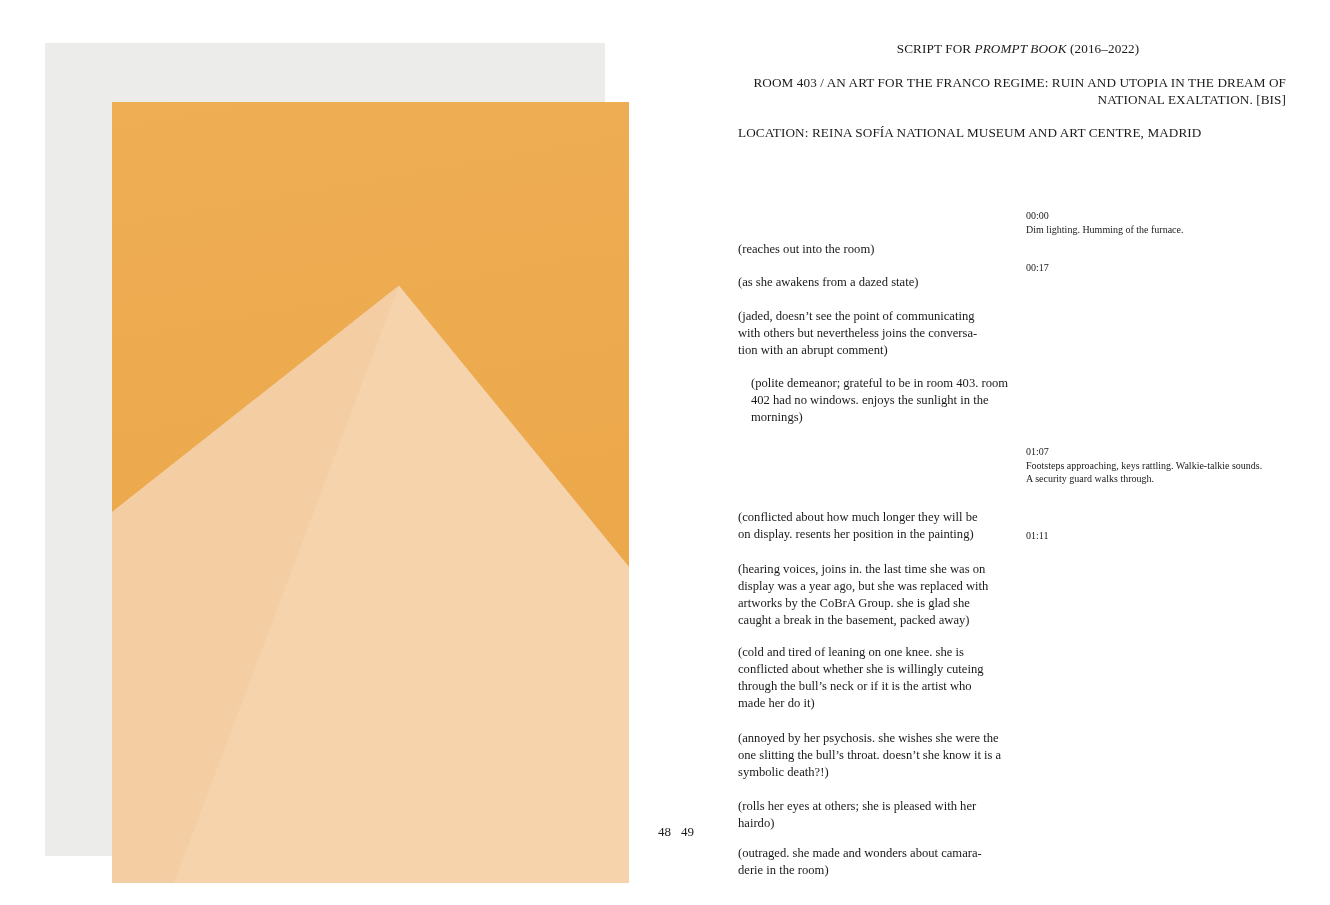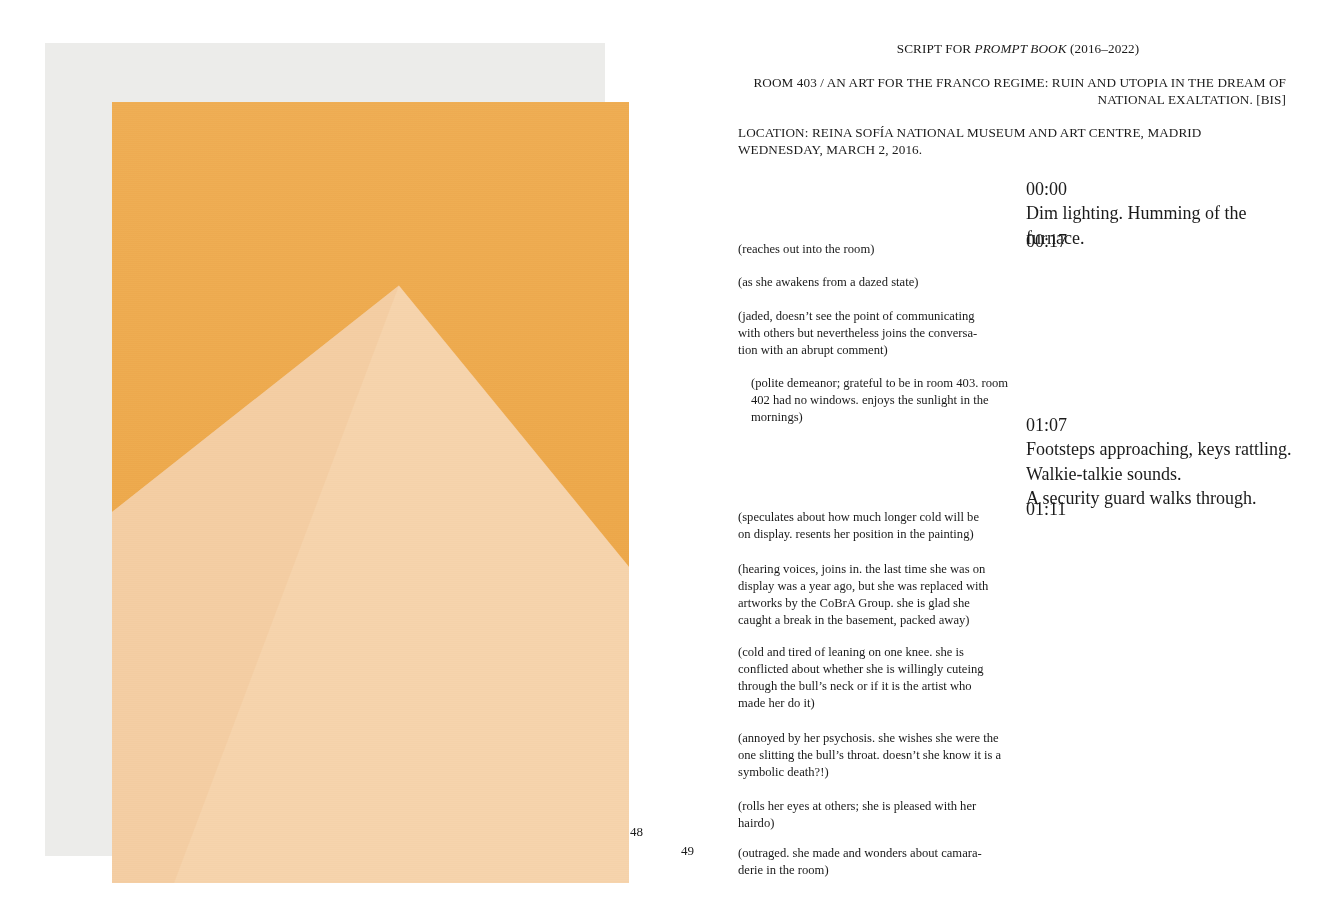--- a/index.html
+++ b/index.html
@@ -78,22 +78,22 @@
     mix-blend-mode: overlay;
   }
 
   
   .folio {
     position: absolute;
     font-family: "Liberation Serif", serif;
     font-size: 13px;
     color: #1a1a1a;
   }
-  #folio-left  { left: 630px; top: 824px; }
-  #folio-right { left: 681px; top: 824px; margin-top: 19px; }
+  #folio-left  { left: 630px; top: 824px; padding-left: 28px; }
+  #folio-right { left: 681px; top: 824px; }
 
   
   #right-page {
     position: absolute;
     left: 665px;
     top: 0;
     width: 665px;
     height: 905px;
   }
   .hdr {
@@ -124,22 +124,23 @@
     width: 275px;
   }
   .cue {
     position: absolute;
     font-size: 12.6px;
     line-height: 1.35;
     margin-top: 12px;
   }
   .time {
     position: absolute;
-    font-size: 18px;
+    font-size: 10px;
     line-height: 1.35;
+    margin-top: 32px;
   }
   .time p { margin: 0; }
 </style>
 </head>
 <body>
 
 <div id="left-page">
   <div id="plate-mat">
     <div id="plate-art">
       <div class="art-layer art-base"></div>
@@ -158,29 +159,28 @@
 <div id="right-page">
 
   <div class="hdr small-caps-line" id="hdr-script">
     <span>SCRIPT FOR </span><em>PROMPT BOOK</em><span> (2016–2022)</span>
   </div>
 
   <div class="hdr" id="hdr-room">ROOM 403 / AN ART FOR THE FRANCO REGIME: RUIN AND UTOPIA IN THE DREAM OF NATIONAL EXALTATION. [BIS]</div>
 
   <div class="hdr" id="hdr-loc">
     <div>LOCATION: REINA SOFÍA NATIONAL MUSEUM AND ART CENTRE, MADRID</div>
-    <div>WEDNESDAY, MARCH 2, 2016.</div>
   </div>
 
   <div class="col-left">
     <div class="cue" style="top:229px;left:0;width:262px">(reaches out into the room)</div>
     <div class="cue" style="top:262px;left:0;width:262px">(as she awakens from a dazed state)</div>
     <div class="cue" style="top:296px;left:0;width:252px">(jaded, doesn’t see the point of communicating with others but nevertheless joins the conversa-tion with an abrupt comment)</div>
     <div class="cue" style="top:363px;left:13px;width:258px">(polite demeanor; grateful to be in room 403. room 402 had no windows. enjoys the sunlight in the mornings)</div>
-    <div class="cue" style="top:497px;left:0;width:252px">(speculates about how much longer cold will be on display. resents her position in the painting)</div>
+    <div class="cue" style="top:497px;left:0;width:252px">(conflicted about how much longer they will be on display. resents her position in the painting)</div>
     <div class="cue" style="top:549px;left:0;width:258px">(hearing voices, joins in. the last time she was on display was a year ago, but she was replaced with artworks by the CoBrA Group. she is glad she caught a break in the basement, packed away)</div>
     <div class="cue" style="top:632px;left:0;width:255px">(cold and tired of leaning on one knee. she is conflicted about whether she is willingly cuteing through the bull’s neck or if it is the artist who made her do it)</div>
     <div class="cue" style="top:718px;left:0;width:265px">(annoyed by her psychosis. she wishes she were the one slitting the bull’s throat. doesn’t she know it is a symbolic death?!)</div>
     <div class="cue" style="top:786px;left:0;width:250px">(rolls her eyes at others; she is pleased with her hairdo)</div>
     <div class="cue" style="top:833px;left:0;width:255px">(outraged. she made and wonders about camara-derie in the room)</div>
   </div>
 
   <div class="col-right">
     <div class="time" style="top:177px;left:0;width:275px">
       <p>00:00</p>

